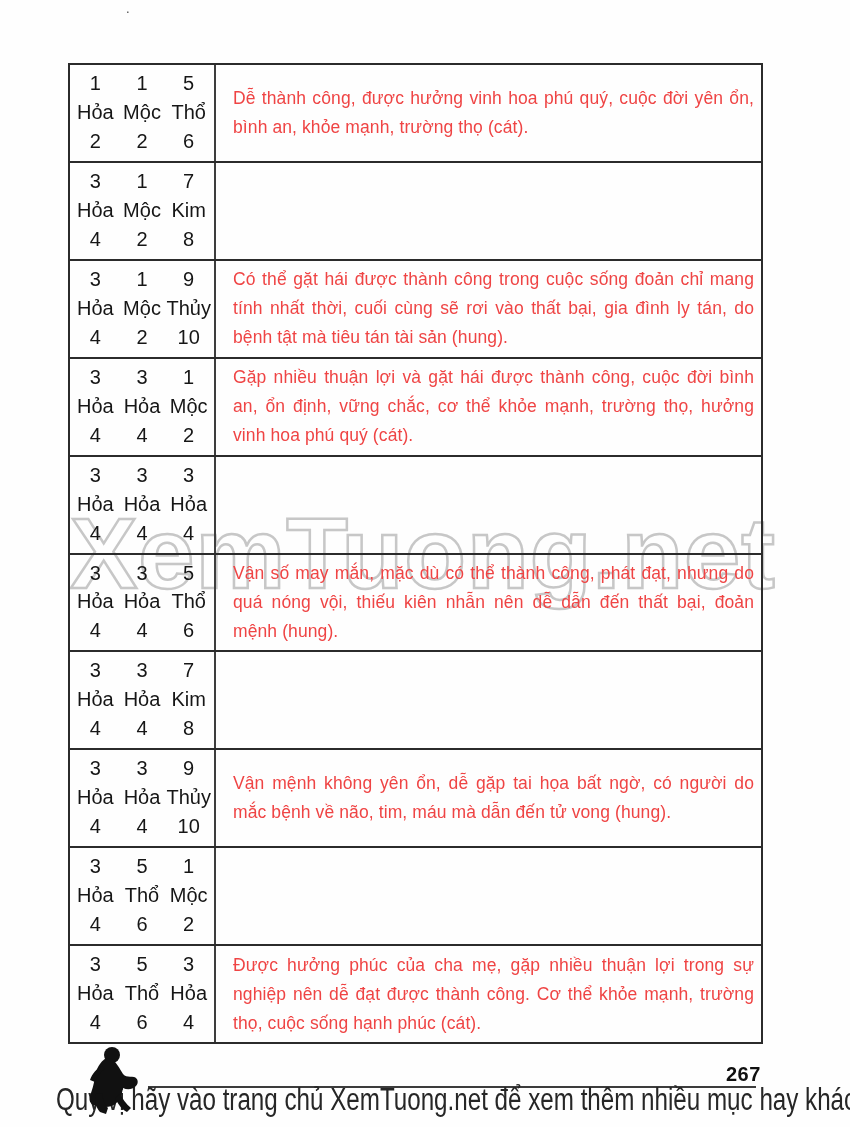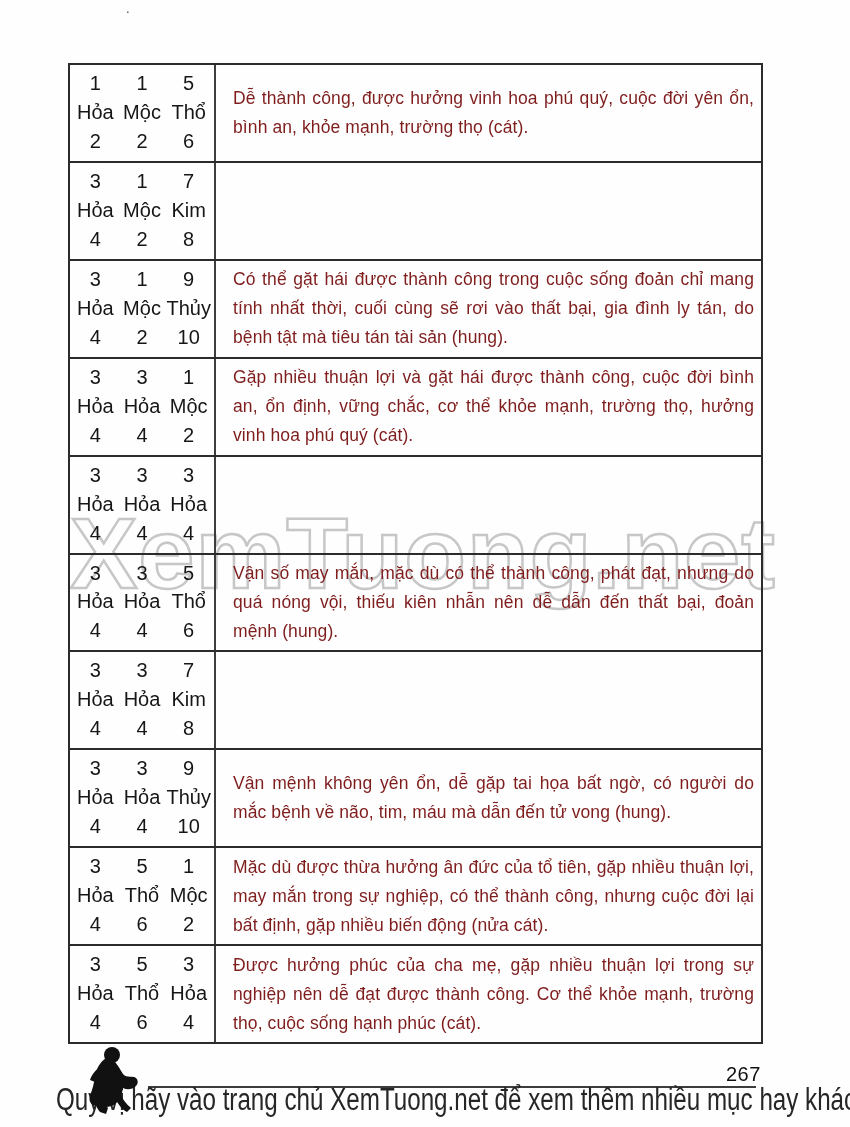--- a/index.html
+++ b/index.html
@@ -75,37 +75,37 @@
   .cell-right {
     flex: 1;
     display: flex;
     align-items: center;
     padding: 4px 7px 4px 17px;
   }
   .desc {
     font-size: 17.5px;
     line-height: 29px;
     text-align: justify;
-    color: #7f1d1d;
+    color: #ef4444;
     letter-spacing: 0.1px;
     width: 100%;
   }
   
   .footer-rule {
     position: absolute;
     left: 148px; top: 1086px;
     width: 608px; height: 2px;
     background: #3c3c3c;
     z-index: 3;
   }
   .page-number {
     position: absolute;
     left: 726px; top: 1063px;
     font-size: 20px;
-    font-weight: normal;
+    font-weight: bold;
     letter-spacing: 0.5px;
     color: #101010;
     z-index: 4;
     text-align: right;
   }
   .footer-text {
     position: absolute;
     left: 56px; top: 1082px;
     font-size: 31px;
     white-space: nowrap;
@@ -317,23 +317,20 @@
         <span>Hỏa</span>
         <span>Thổ</span>
         <span>Mộc</span>
       </div>
       <div class="tri-line">
         <span>4</span>
         <span>6</span>
         <span>2</span>
       </div>
     </div>
-    <div class="cell-right">
-      <p class="desc">Mặc dù được thừa hưởng ân đức của tổ tiên, gặp nhiều thuận lợi, may mắn trong sự nghiệp, có thể thành công, nhưng cuộc đời lại bất định, gặp nhiều biến động (nửa cát).</p>
-    </div>
   </div>
 
   <div class="row">
     <div class="cell-left">
       <div class="tri-line">
         <span>3</span>
         <span>5</span>
         <span>3</span>
       </div>
       <div class="tri-line">

